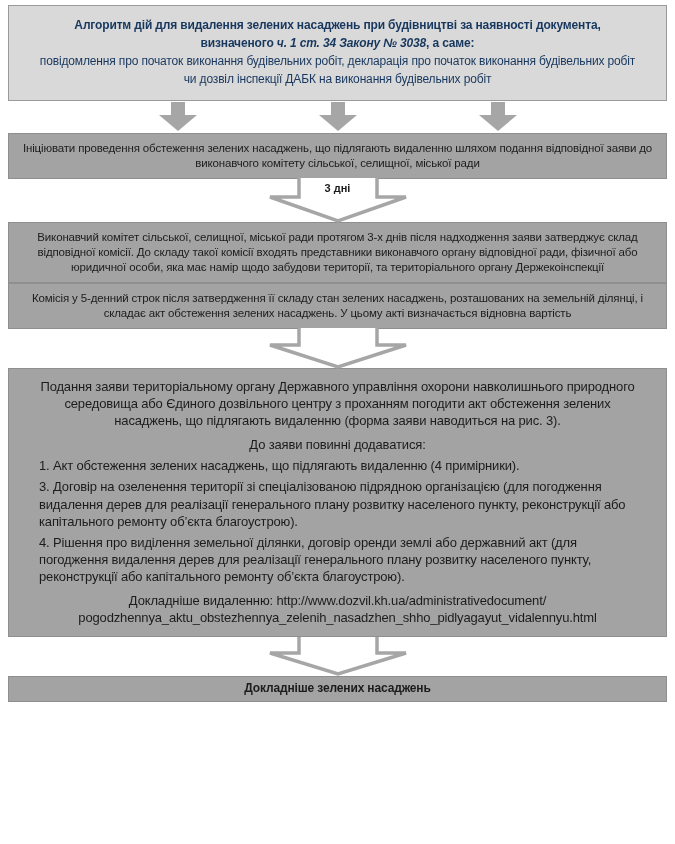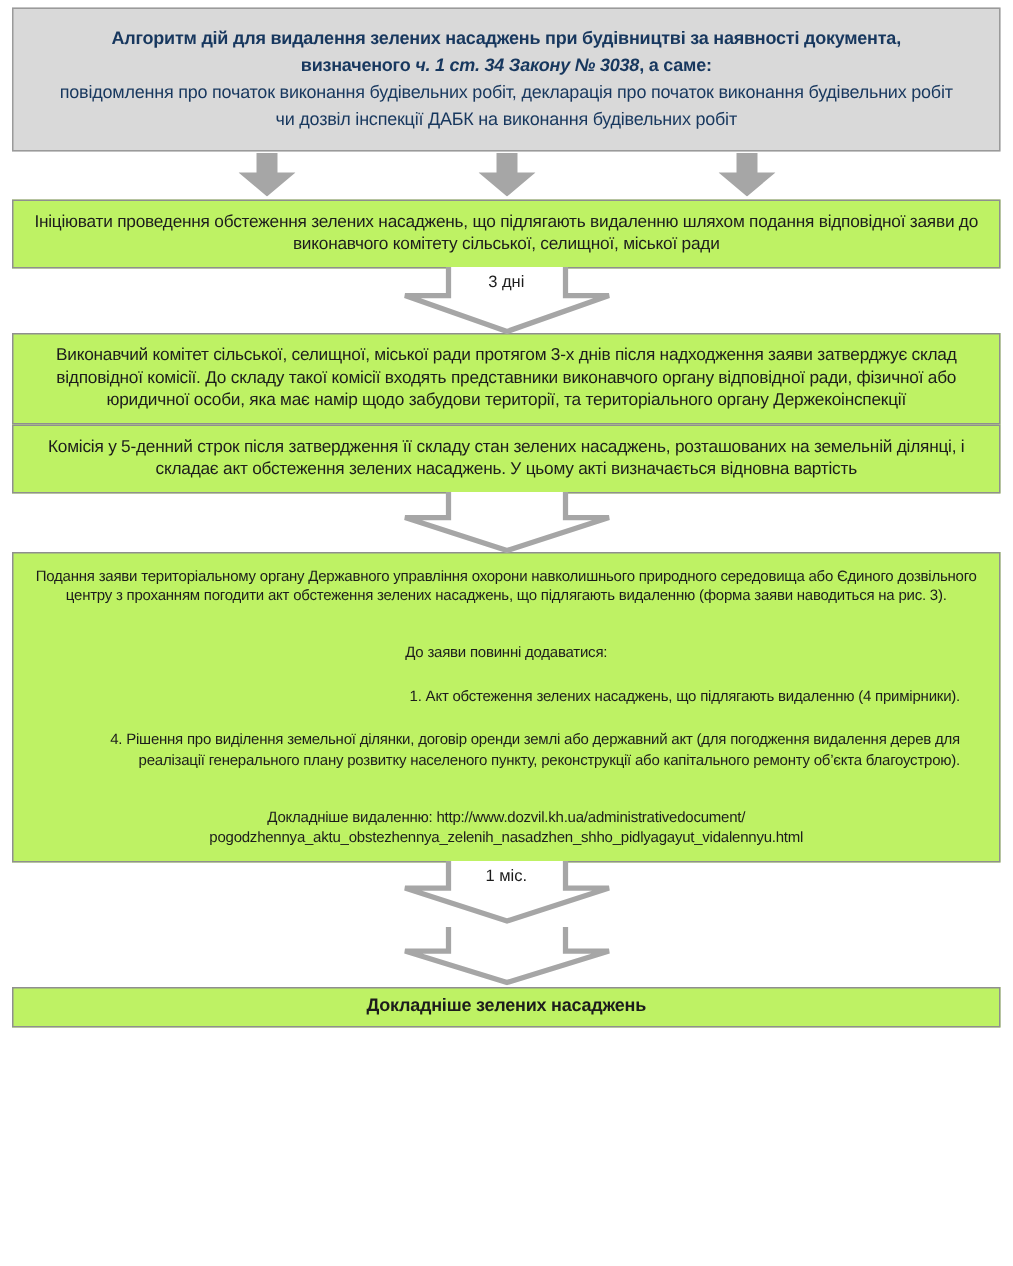--- a/index.html
+++ b/index.html
@@ -8,21 +8,21 @@
     width: 675px; height: 844px;
     background: #ffffff;
     font-family: "Liberation Sans", sans-serif;
     color: #1c1c1c;
     overflow: hidden;
   }
   .page { padding: 5px 8px 0 8px; border-radius: 17px; }
 
   .box {
     border: 1px solid #8f8f8f;
-    background: #bef264;
+    background: #a3a3a3;
     text-align: center;
     font-size: 11.5px;
     line-height: 1.3;
     letter-spacing: -0.15px;
     padding: 7px 12px;
   }
 
   .header-box {
     background: #d9d9d9;
     border-color: #9a9a9a;
@@ -44,39 +44,40 @@
     margin: 1px 0;
   }
   .solid-arrow svg { display: block; }
 
   
   .big-arrow {
     position: relative;
     height: 45px;
     display: flex;
     justify-content: center;
-    align-items: flex-start;
+    align-items: center;
     margin: -1px 0;
+    font-weight: bold;
   }
   .big-arrow.short { height: 41px; }
   .big-arrow svg { display: block; }
   .big-arrow .arrow-label {
     position: absolute;
     top: 4px; left: 50%;
     transform: translateX(-50%);
     font-size: 11px;
     color: #1c1c1c;
     white-space: nowrap;
   }
 
-  .application-box { text-align: center; padding: 9px 10px; font-size: 10px; line-height: 1.32; }
+  .application-box { text-align: center; padding: 9px 26px; font-size: 13px; line-height: 1.32; }
   .application-box p { margin: 0; }
-  .application-box .gap-above { margin-top: 25px; }
+  .application-box .gap-above { margin-top: 7px; }
   .application-box .attachments { text-align: left; }
-  .application-box .attachment-item { margin: 16px; text-align: right; }
+  .application-box .attachment-item { margin: 4px; }
   .application-box .details .url { }
 
   .final-box { font-weight: bold; padding: 4px 10px 5px 10px; font-size: 12px; }
 </style>
 </head>
 <body>
 
 <div class="page">
 
   <div class="box header-box">
@@ -120,31 +121,26 @@
     <svg width="140" height="41" viewBox="0 0 140 41">
       <path d="M31,0 L31,17 L2,17 L70,39 L138,17 L109,17 L109,0" fill="#ffffff" stroke="#a6a6a6" stroke-width="3.5"></path>
     </svg>
   </div>
 
   <div class="box application-box">
     <p>Подання заяви територіальному органу Державного управління охорони навколишнього природного середовища або Єдиного дозвільного центру з проханням погодити акт обстеження зелених насаджень, що підлягають видаленню (форма заяви наводиться на рис. 3).</p>
     <p class="gap-above">До заяви повинні додаватися:</p>
     <div class="attachments">
       <p class="attachment-item">1. Акт обстеження зелених насаджень, що підлягають видаленню (4 примірники).</p>
+      <p class="attachment-item">3. Договір на озеленення території зі спеціалізованою підрядною організацією (для погодження видалення дерев для реалізації генерального плану розвитку населеного пункту, реконструкції або капітального ремонту об’єкта благоустрою).</p>
       <p class="attachment-item">4. Рішення про виділення земельної ділянки, договір оренди землі або державний акт (для погодження видалення дерев для реалізації генерального плану розвитку населеного пункту, реконструкції або капітального ремонту об’єкта благоустрою).</p>
     </div>
     <p class="gap-above details"><span>Докладніше видаленню: </span><span class="url">http://www.dozvil.kh.ua/administrativedocument/ pogodzhennya_aktu_obstezhennya_zelenih_nasadzhen_shho_pidlyagayut_vidalennyu.html</span></p>
   </div>
 
-  <div class="big-arrow">
-    <svg width="140" height="42" viewBox="0 0 140 42">
-      <path d="M31,0 L31,18 L2,18 L70,40 L138,18 L109,18 L109,0" fill="#ffffff" stroke="#a6a6a6" stroke-width="3.5"></path>
-    </svg>
-    <span class="arrow-label">1 міс.</span>
-  </div>
 
 
   <div class="big-arrow short">
     <svg width="140" height="39" viewBox="0 0 140 39">
       <path d="M31,0 L31,16 L2,16 L70,37 L138,16 L109,16 L109,0" fill="#ffffff" stroke="#a6a6a6" stroke-width="3.5"></path>
     </svg>
   </div>
 
   <div class="box final-box">Докладніше зелених насаджень</div>
 

